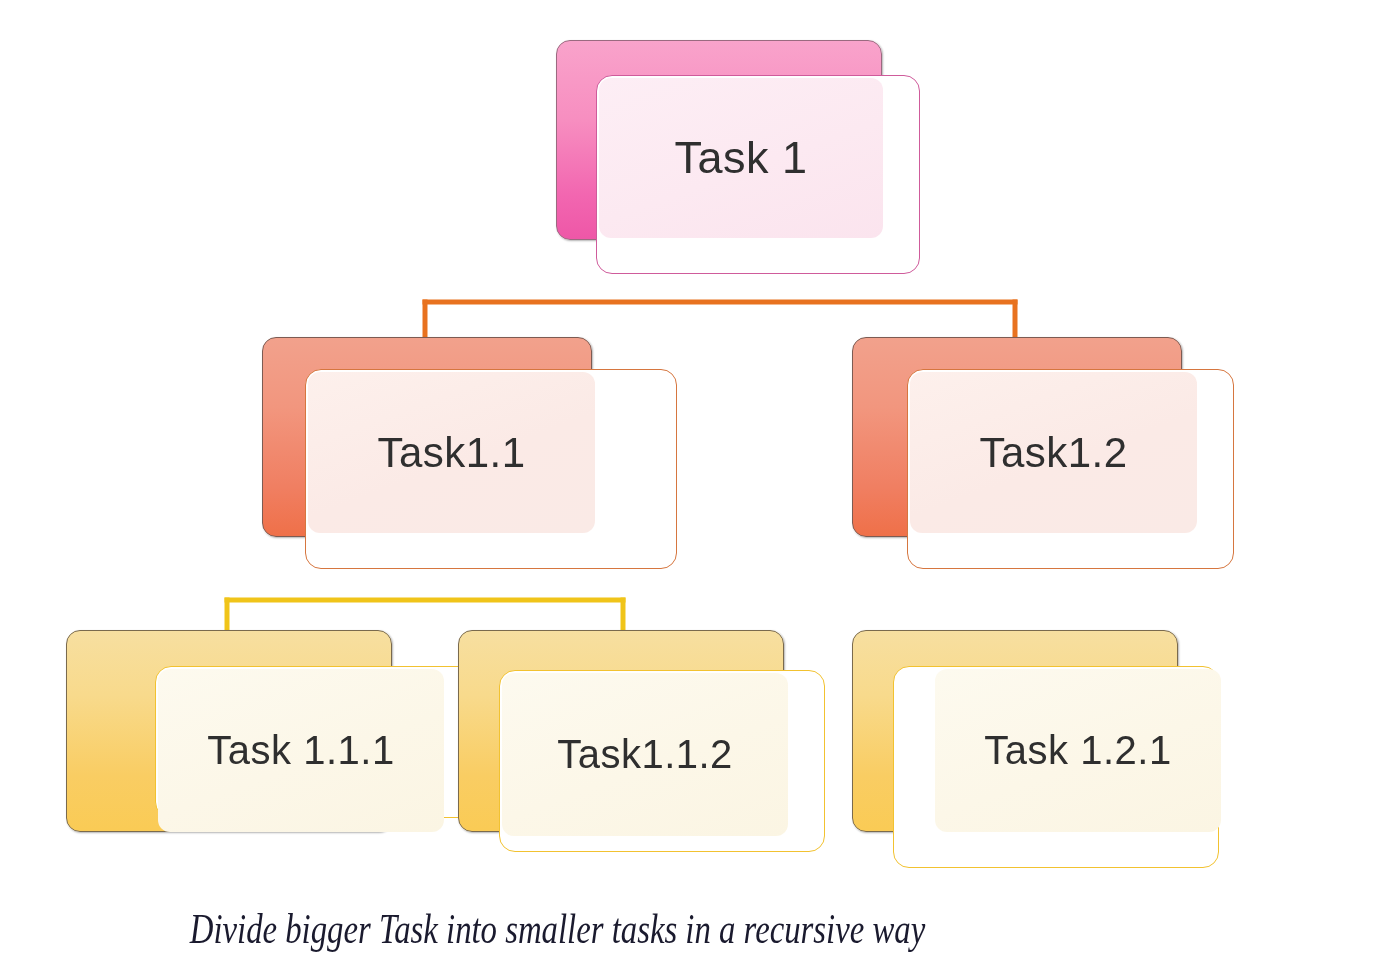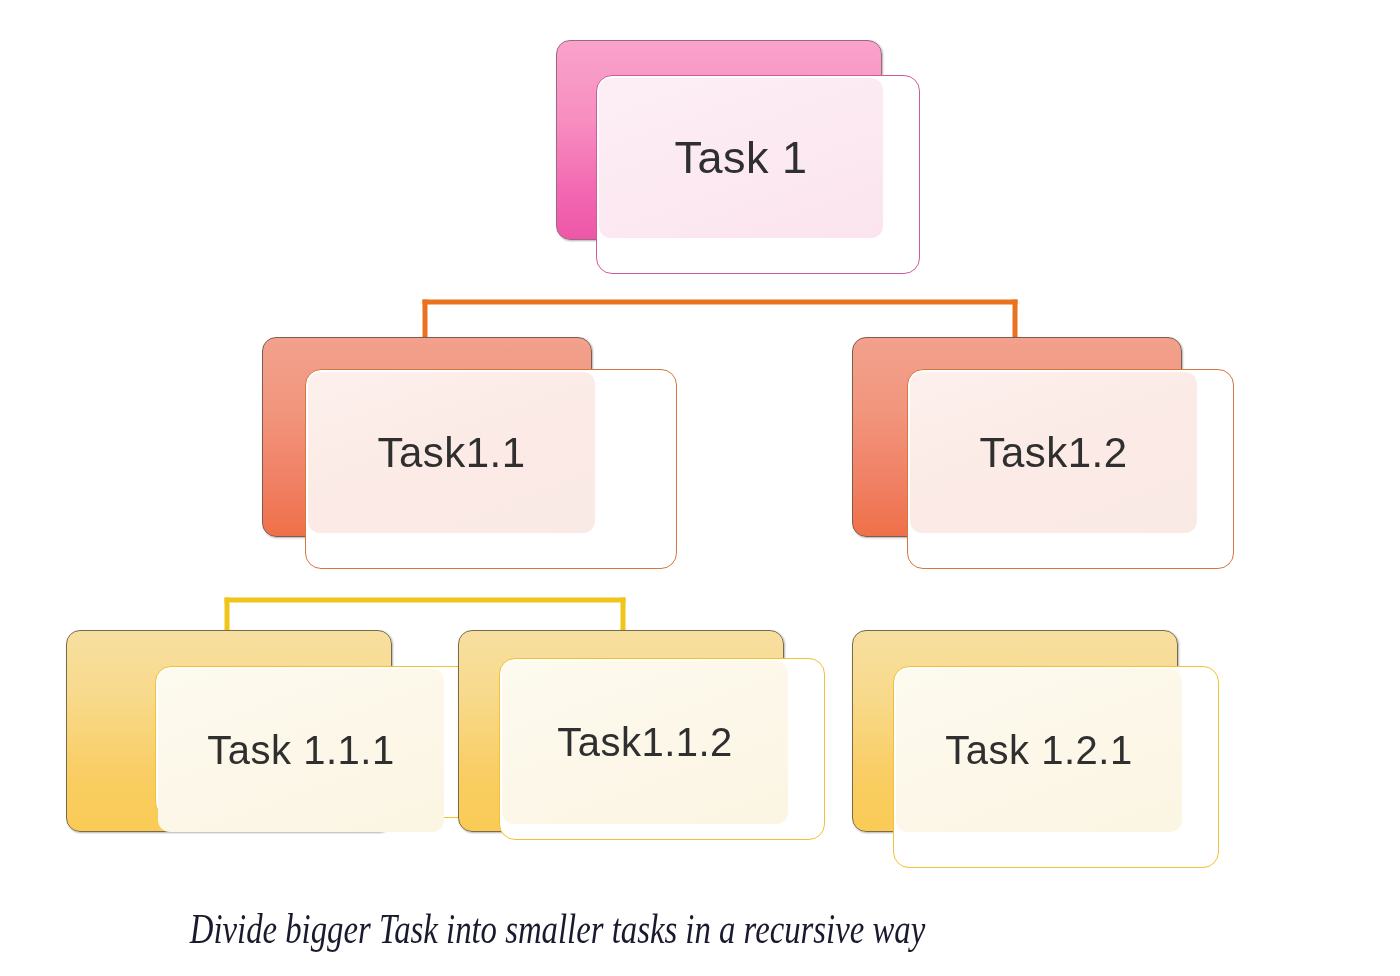--- a/index.html
+++ b/index.html
@@ -199,31 +199,31 @@
     <div class="back-card" style="width:326px; height:202px;"></div>
     <div class="front-card" style="left:41px; top:36px; width:326px; height:152px;margin-left:48px;">
       <div class="front-inner" style="width:286px; height:163px;">
         <span class="node-label" style="font-size:40px;">Task 1.1.1</span>
       </div>
     </div>
   </div>
 
   <div class="node gold" style="left:458px; top:630px; width:367px; height:238px;">
     <div class="back-card" style="width:326px; height:202px;"></div>
-    <div class="front-card" style="left:41px; top:28px; width:326px; height:182px;padding-left:48px;">
+    <div class="front-card" style="left:41px; top:40px; width:326px; height:182px;padding-left:48px;">
       <div class="front-inner" style="width:286px; height:163px;">
         <span class="node-label" style="font-size:40px;">Task1.1.2</span>
       </div>
     </div>
   </div>
 
   <div class="node gold" style="left:852px; top:630px; width:367px; height:238px;">
     <div class="back-card" style="width:326px; height:202px;"></div>
     <div class="front-card" style="left:41px; top:36px; width:326px; height:202px;">
-      <div class="front-inner" style="width:286px; height:163px;">
+      <div class="front-inner" style="width:286px; height:163px;margin-left:39px;">
         <span class="node-label" style="font-size:40px;">Task 1.2.1</span>
       </div>
     </div>
   </div>
 
   <div id="caption">
     <span class="caption-text">Divide bigger Task into smaller tasks in a recursive way</span>
   </div>
 
 </div>

